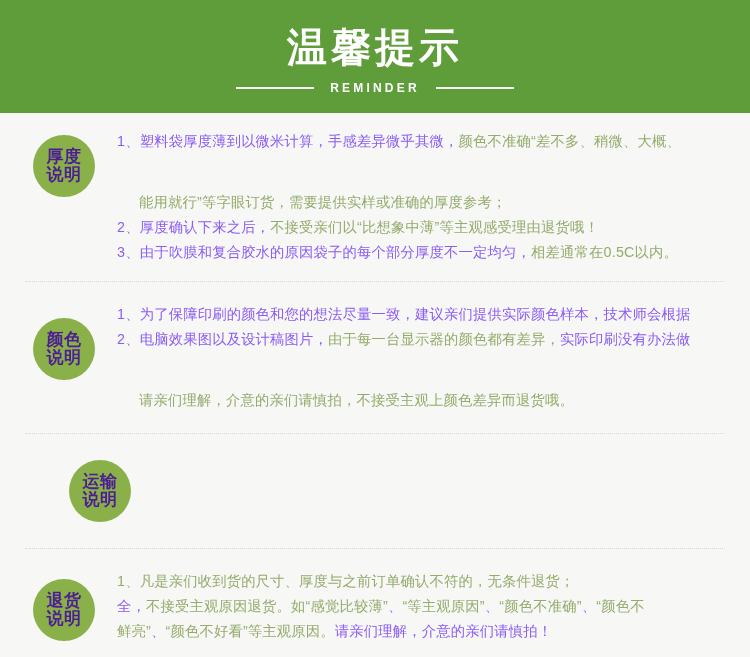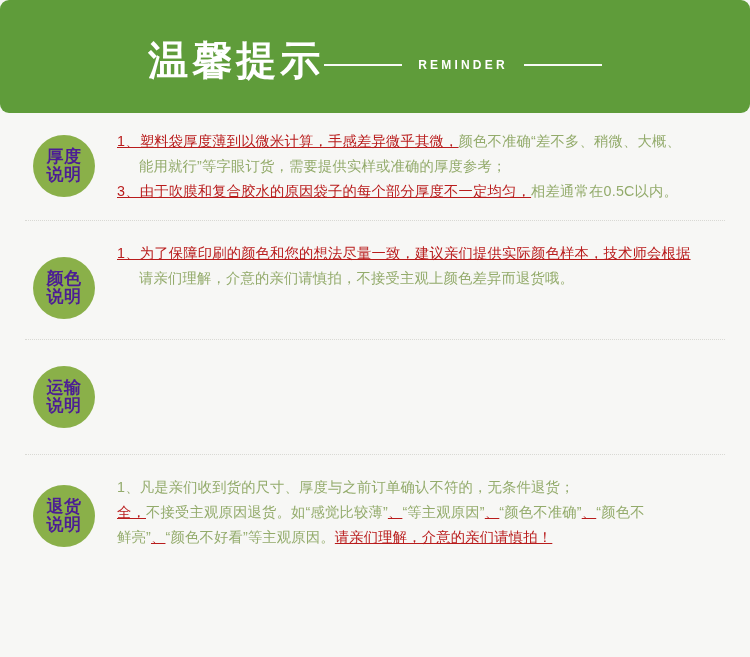--- a/index.html
+++ b/index.html
@@ -11,24 +11,24 @@
     font-family: "Liberation Sans", "DejaVu Sans", sans-serif;
     overflow: hidden;
   }
 
   
   .header {
     width: 750px;
     height: 113px;
     background: #5f9c3a;
     display: flex;
+    flex-direction: column;
     align-items: center;
     justify-content: center;
     padding-top: 6px;
-    border-radius: 9px;
   }
   .header-title {
     color: #ffffff;
     font-size: 40px;
     font-weight: bold;
     letter-spacing: 4px;
     line-height: 1.15;
   }
   .header-sub {
     display: flex;
@@ -85,36 +85,36 @@
     padding-right: 4px;
   }
 
   .line {
     font-size: 14.3px;
     line-height: 25px;
     color: #3c3c3c;
     white-space: nowrap;
     letter-spacing: 0.2px;
   }
-  .line.indent { padding-left: 22px; }
+  .line.indent { padding-left: 22px; margin-top: 36px; }
 
   .g { color: #93ab6b; }
-  .d { color: #b91c1c; text-decoration: underline; }
+  .d { color: #8b5cf6; }
 
   
   .divider {
     height: 0;
     border-top: 1px dotted #d9d9d4;
     margin: 0 25px;
   }
 
   
   .sec-thickness   { padding-top: 16px;  padding-bottom: 16px; }
   .sec-color       { padding-top: 20px;  padding-bottom: 20px; }
-  .sec-transport   { padding-top: 26px;  padding-bottom: 26px; }
+  .sec-transport   { padding-top: 26px;  padding-bottom: 26px; margin-left: 36px; }
   .sec-return      { padding-top: 20px;  padding-bottom: 14px; }
 
   .sec-thickness .badge { margin-top: 6px; }
   .sec-color .badge     { margin-top: 16px; }
   .sec-transport .badge { margin-top: 0px; }
   .sec-return .badge    { margin-top: 10px; }
 </style>
 </head>
 <body>
 
@@ -129,31 +129,33 @@
 
 <div class="sections" id="sections-root">
     <div class="section sec-thickness">
       <div class="badge">
         <span class="row">厚度</span>
         <span class="row">说明</span>
       </div>
       <div class="body-text">
         <div class="line"><span class="d">1、塑料袋厚度薄到以微米计算，手感差异微乎其微，</span><span class="g">颜色不准确“差不多、稍微、大概、</span></div>
         <div class="line indent"><span class="g">能用就行”等字眼订货，需要提供实样或准确的厚度参考；</span></div>
+        <div class="line"><span class="d">2、厚度确认下来之后，</span><span class="g">不接受亲们以“比想象中薄”等主观感受理由退货哦！</span></div>
         <div class="line"><span class="d">3、由于吹膜和复合胶水的原因袋子的每个部分厚度不一定均匀，</span><span class="g">相差通常在0.5C以内。</span></div>
       </div>
     </div>
     <div class="divider"></div>
     <div class="section sec-color">
       <div class="badge">
         <span class="row">颜色</span>
         <span class="row">说明</span>
       </div>
       <div class="body-text">
         <div class="line"><span class="d">1、为了保障印刷的颜色和您的想法尽量一致，建议亲们提供实际颜色样本，技术师会根据</span></div>
+        <div class="line"><span class="d">2、电脑效果图以及设计稿图片，</span><span class="g">由于每一台显示器的颜色都有差异，</span><span class="d">实际印刷没有办法做</span></div>
         <div class="line indent"><span class="g">请亲们理解，介意的亲们请慎拍，不接受主观上颜色差异而退货哦。</span></div>
       </div>
     </div>
     <div class="divider"></div>
     <div class="section sec-transport">
       <div class="badge">
         <span class="row">运输</span>
         <span class="row">说明</span>
       </div>
     </div>

